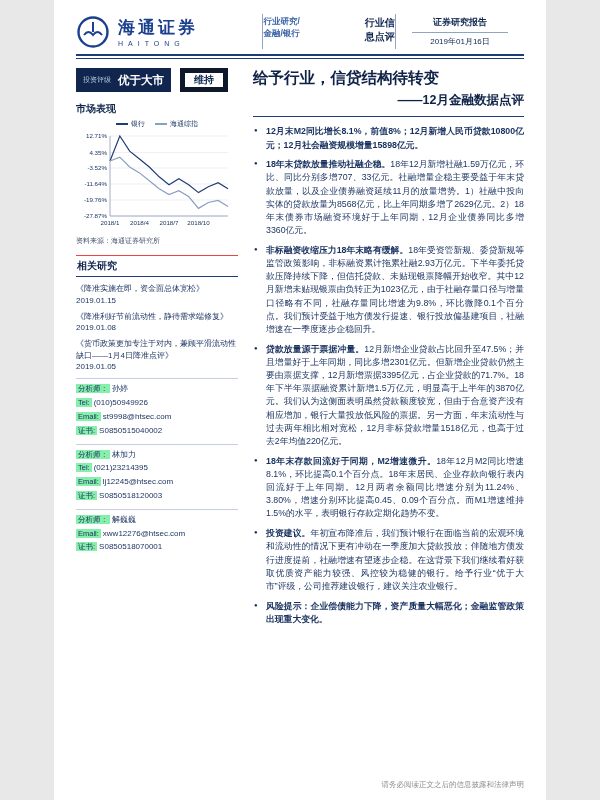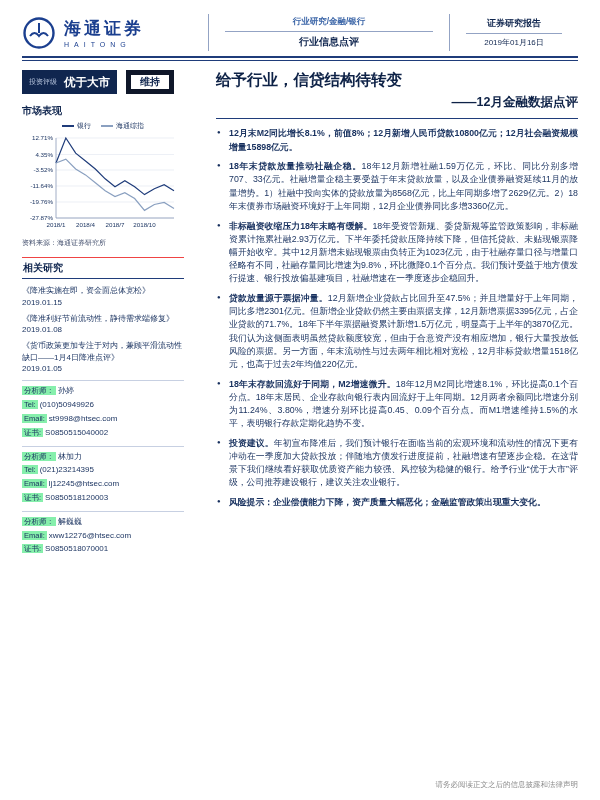--- a/index.html
+++ b/index.html
@@ -1,38 +1,38 @@
 <!DOCTYPE html>
 <html><head>
 <meta charset="utf-8">
 <style>
   html,body{margin:0;padding:0;background:#e8e8e8;}
   .page{
-    width:600px;height:800px;box-sizing:border-box;margin:0 auto;
+    width:492px;height:800px;box-sizing:border-box;margin:0 auto;
     background:#fff;padding:14px 22px 10px 22px;
     font-family:"Liberation Sans","DejaVu Sans",sans-serif;
     color:#17305e;display:flex;flex-direction:column;overflow:hidden;
   }
   
   .hdr{display:flex;align-items:stretch;}
   .hdr-brand{width:186px;display:flex;align-items:center;gap:8px;}
   .brand-txt{display:flex;flex-direction:column;}
   .brand-cn{font-size:17px;font-weight:bold;color:#1b3f8f;letter-spacing:3px;font-family:"Liberation Serif","DejaVu Serif",serif;}
   .brand-en{font-size:7px;color:#1b3f8f;letter-spacing:5px;margin-top:1px;}
   .hdr-mid{flex:1;border-left:1px solid #93a3c4;border-right:1px solid #93a3c4;
-    display:flex;flex-direction:column;justify-content:flex-end;text-align:center;padding:2px 0;}
+    display:flex;flex-direction:row;justify-content:flex-end;text-align:center;padding:2px 0;gap:16px;}
   .hdr-mid-1{font-size:8.5px;font-weight:bold;color:#3c66a8;}
   .hdr-sep{border-top:1px solid #93a3c4;margin:3px 16px;}
   .hdr-mid-2{font-size:10px;font-weight:bold;color:#10264f;}
   .hdr-right{width:128px;display:flex;flex-direction:column;justify-content:center;text-align:center;padding:2px 0;}
   .hdr-right-1{font-size:9px;font-weight:bold;color:#10264f;}
   .hdr-right-2{font-size:8px;color:#10264f;}
   .rule-double{border-top:2px solid #1f3c7a;border-bottom:1px solid #1f3c7a;height:2px;margin-top:5px;}
   
-  .content{display:flex;gap:32px;margin-top:9px;flex:1;min-height:0;}
+  .content{display:flex;gap:15px;margin-top:9px;flex:1;min-height:0;}
   .sb{width:162px;flex-shrink:0;}
   .main{flex:1;min-width:0;}
   
   .rating-row{display:flex;align-items:stretch;}
   .rating-main{background:#10264f;display:flex;align-items:center;gap:7px;padding:4px 7px;}
   .rating-label{font-size:7px;color:#b9c6de;}
   .rating-value{font-size:11.5px;font-weight:bold;color:#fff;}
   .rating-keep{margin-left:9px;border:5px solid #0f172a;display:flex;align-items:center;padding:0 9px;font-weight:bold;font-size:10px;color:#10264f;}
   .sb-h{font-weight:bold;font-size:10px;margin:10px 0 3px 0;color:#10264f;}
   .chart-legend{display:flex;justify-content:center;gap:10px;font-size:7px;margin:2px 0 1px 0;}

